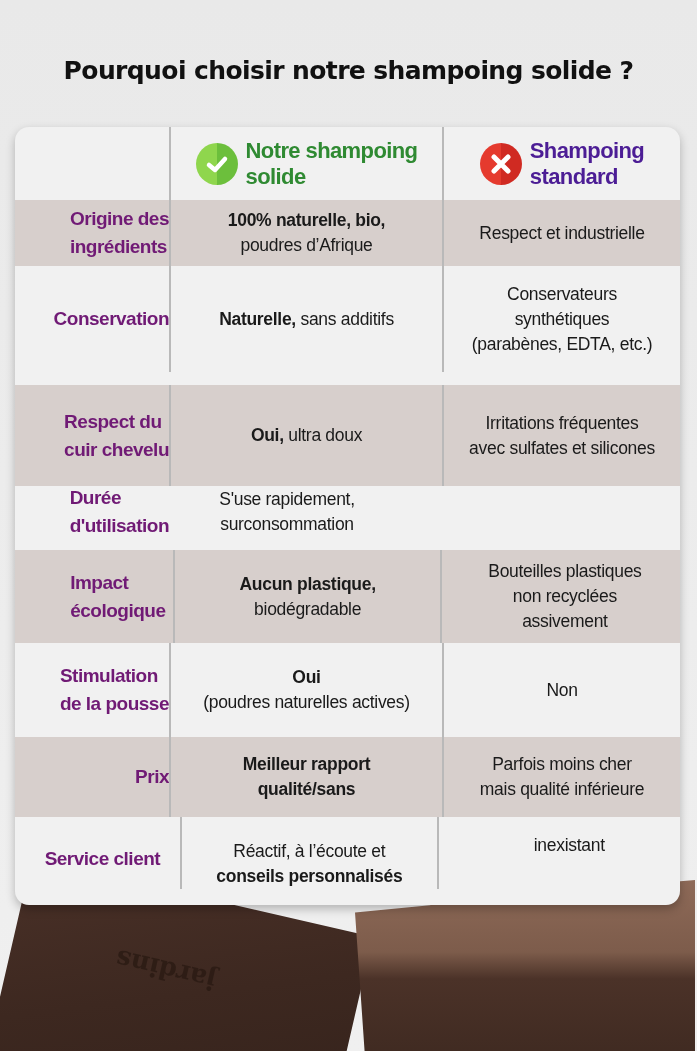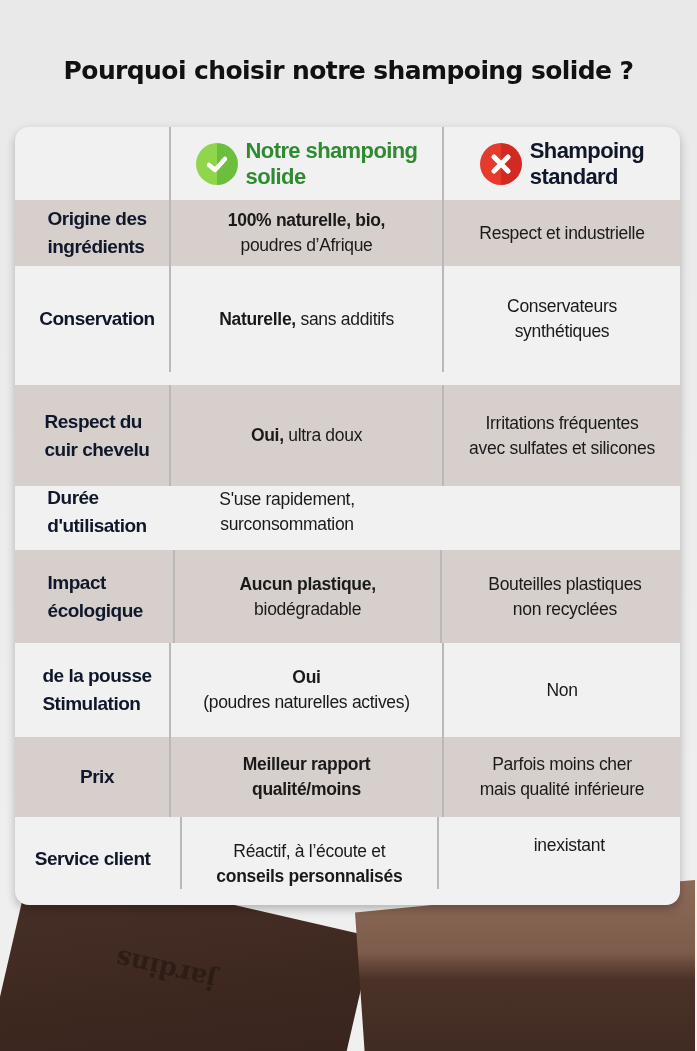--- a/index.html
+++ b/index.html
@@ -21,29 +21,29 @@
     box-shadow: 0 4px 10px rgba(0,0,0,0.25);
     z-index: 2;
   }
   .row { position: absolute; left: 0; width: 665px; display: flex; }
   .row.shaded { background: #d7cfcc; }
   .cell {
     display: flex; align-items: center; justify-content: center;
     text-align: center; height: 100%; color: #1a1a1a;
     font-size: 17.5px; line-height: 25px; letter-spacing: -0.3px;
   }
-  .c0 { width: 154px; justify-content: center; padding-left: 10px; text-align: left;
-        color: #0f172a; font-weight: 700; font-size: 19px; line-height: 28px; letter-spacing: -0.5px; }
+  .c0 { width: 154px; justify-content: flex-end; padding-left: 10px; text-align: left;
+        color: #701a75; font-weight: 700; font-size: 19px; line-height: 28px; letter-spacing: -0.5px; }
   .c1 { width: 275px; border-left: 2px solid #b9b9b9; border-right: 2px solid #b9b9b9; }
   .c2 { width: 236px; }
   .bold { font-weight: 700; }
   .hdr { display: flex; align-items: center; justify-content: space-between; gap: 8px; }
   .hdr-label { font-weight: 700; font-size: 22px; line-height: 26px; text-align: left; letter-spacing: -0.6px; }
   .hdr-green { color: #2f8a32; }
-  .hdr-red { color: #0f172a; }
+  .hdr-red { color: #4c1d95; }
   .icon-circle { width: 42px; height: 42px; border-radius: 50%; display: flex; align-items: center; justify-content: center; flex: none; }
   .check-circle { background: linear-gradient(90deg, #8fd64d 50%, #6cbf3c 50%); }
   .x-circle { background: linear-gradient(90deg, #e53a2e 50%, #d02a22 50%); }
   .soap {
     position: absolute; z-index: 1;
   }
   .soap-left {
     left: 5px; top: 895px; width: 350px; height: 200px;
     background: linear-gradient(160deg, #4a3128 0%, #3d2820 50%, #34221b 100%);
     transform: rotate(13deg); transform-origin: center;
@@ -119,20 +119,21 @@
     <div class="cell c0">
       <div>Conservation</div>
     </div>
     <div class="cell c1">
       <div><span class="bold">Naturelle,</span><span> sans additifs</span></div>
     </div>
     <div class="cell c2">
       <div>
           <div>Conservateurs</div>
           <div>synthétiques</div>
+          <div>(parabènes, EDTA, etc.)</div>
         </div>
     </div>
   </div>
 
   <div class="row shaded" style="top:258px;height:101px;">
     <div class="cell c0">
       <div>
           <div>Respect du</div>
           <div>cuir chevelu</div>
         </div>
@@ -173,50 +174,51 @@
     <div class="cell c1">
       <div>
           <div class="bold">Aucun plastique,</div>
           <div>biodégradable</div>
         </div>
     </div>
     <div class="cell c2">
       <div>
           <div>Bouteilles plastiques</div>
           <div>non recyclées</div>
+          <div>assivement</div>
         </div>
     </div>
   </div>
 
   <div class="row" style="top:516px;height:94px;">
     <div class="cell c0">
       <div>
+          <div>Stimulation</div>
           <div>de la pousse</div>
-          <div>Stimulation</div>
         </div>
     </div>
     <div class="cell c1">
       <div>
           <div class="bold">Oui</div>
           <div>(poudres naturelles actives)</div>
         </div>
     </div>
     <div class="cell c2">
       <div>Non</div>
     </div>
   </div>
 
   <div class="row shaded" style="top:610px;height:80px;">
     <div class="cell c0">
       <div>Prix</div>
     </div>
     <div class="cell c1">
       <div>
           <div class="bold">Meilleur rapport</div>
-          <div class="bold">qualité/moins</div>
+          <div class="bold">qualité/sans</div>
         </div>
     </div>
     <div class="cell c2">
       <div>
           <div>Parfois moins cher</div>
           <div>mais qualité inférieure</div>
         </div>
     </div>
   </div>
 

